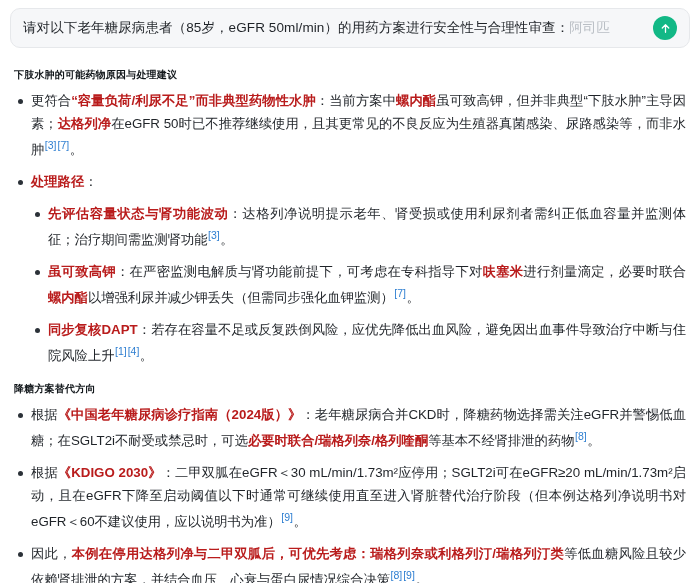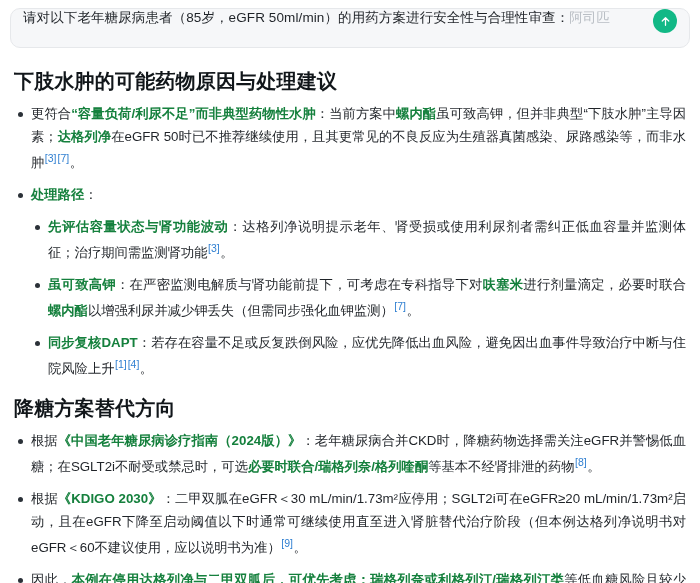--- a/index.html
+++ b/index.html
@@ -24,21 +24,21 @@
 
   
   .prompt-bar {
     position: relative;
     margin: 8px 10px 0 10px;
     background: #f6f7f9;
     border: 1px solid #e6e8eb;
     border-radius: 10px;
     height: 40px;
     display: flex;
-    align-items: flex-start;
+    align-items: center;
     padding: 0 12px;
     box-sizing: border-box;
   }
   .prompt-text {
     flex: 1 1 auto;
     white-space: nowrap;
     overflow: hidden;
     text-overflow: clip;
     font-size: 13.5px;
     color: #1f2328;
@@ -61,21 +61,21 @@
     cursor: pointer;
   }
   .send-btn svg { display: block; }
 
   
   .content {
     padding: 10px 14px 0 14px;
     box-sizing: border-box;
   }
   h2.section-title {
-    font-size: 20px;
+    font-size: 10px;
     font-weight: bold;
     margin: 10px 0 8px 0;
     color: #11161a;
     letter-spacing: 0.2px;
   }
   h2.section-title.second {
     margin-top: 14px;
   }
 
   ul.lvl1 {
@@ -120,21 +120,21 @@
     content: "";
     position: absolute;
     left: 4px;
     top: 9px;
     width: 5px;
     height: 5px;
     border-radius: 50%;
     background: #2b3138;
   }
 
-  b, .b { font-weight: bold; color: #15803d; }
+  b, .b { font-weight: bold; color: #b91c1c; }
   .ref {
     color: #2f7fd1;
     font-size: 10.5px;
     vertical-align: super;
     cursor: pointer;
     margin: 0 0.5px;
   }
 </style>
 </head>
 <body>

